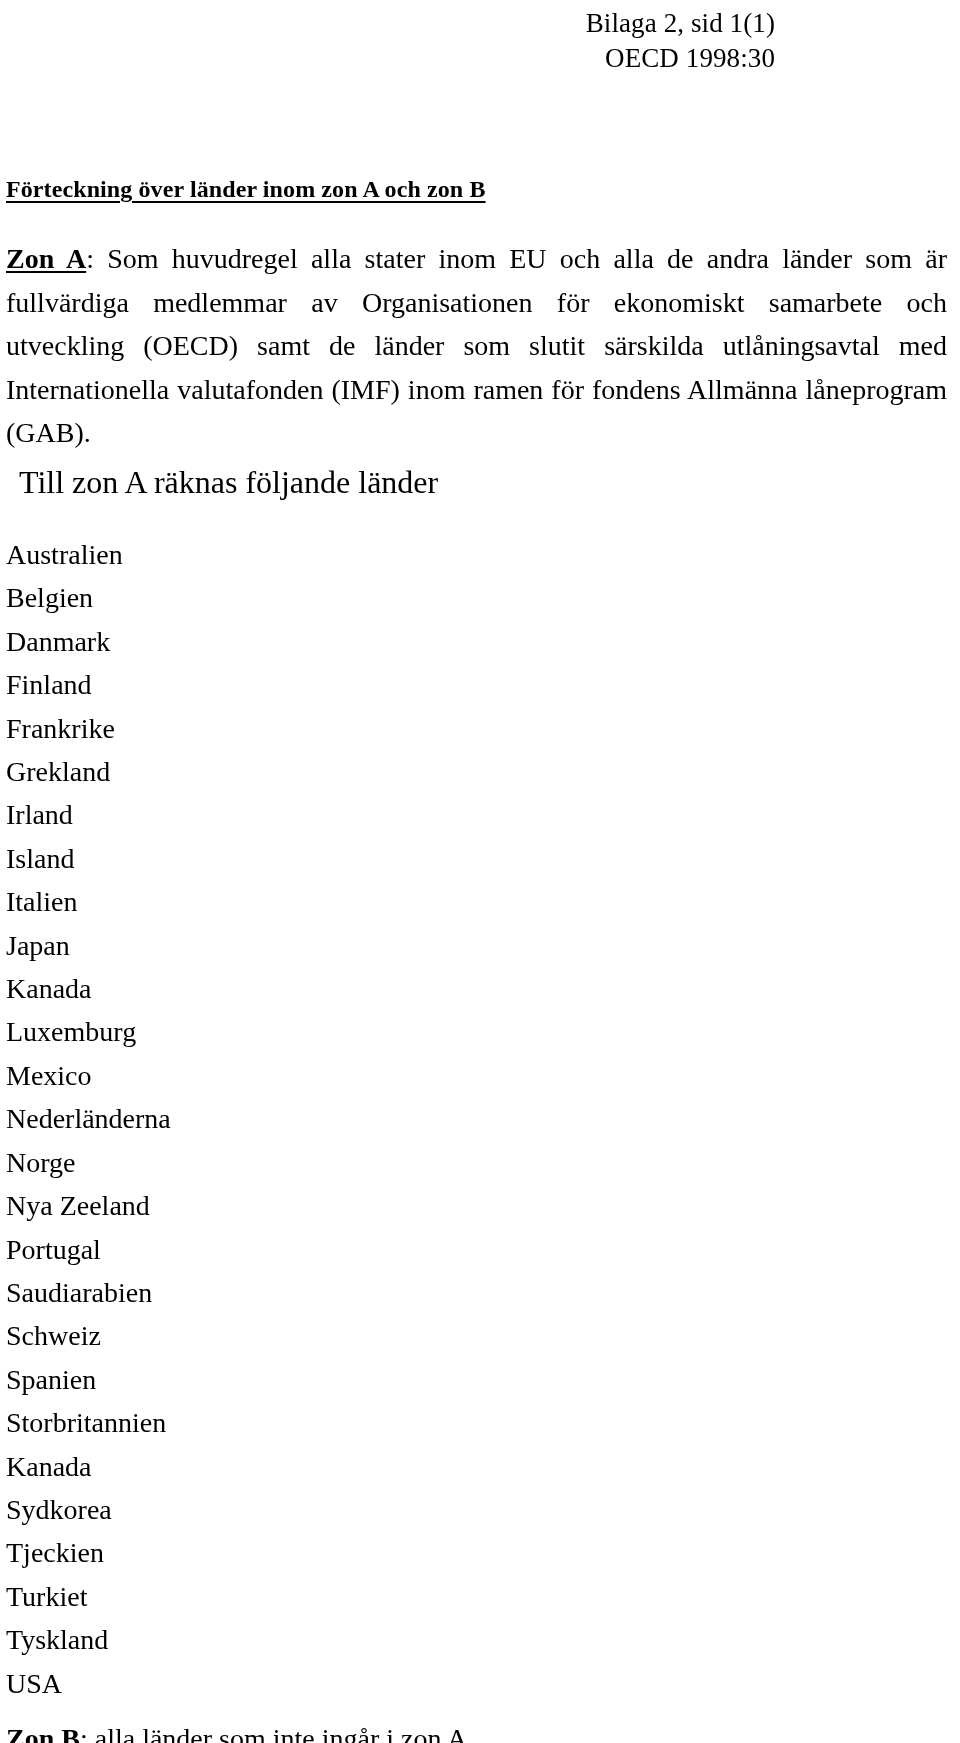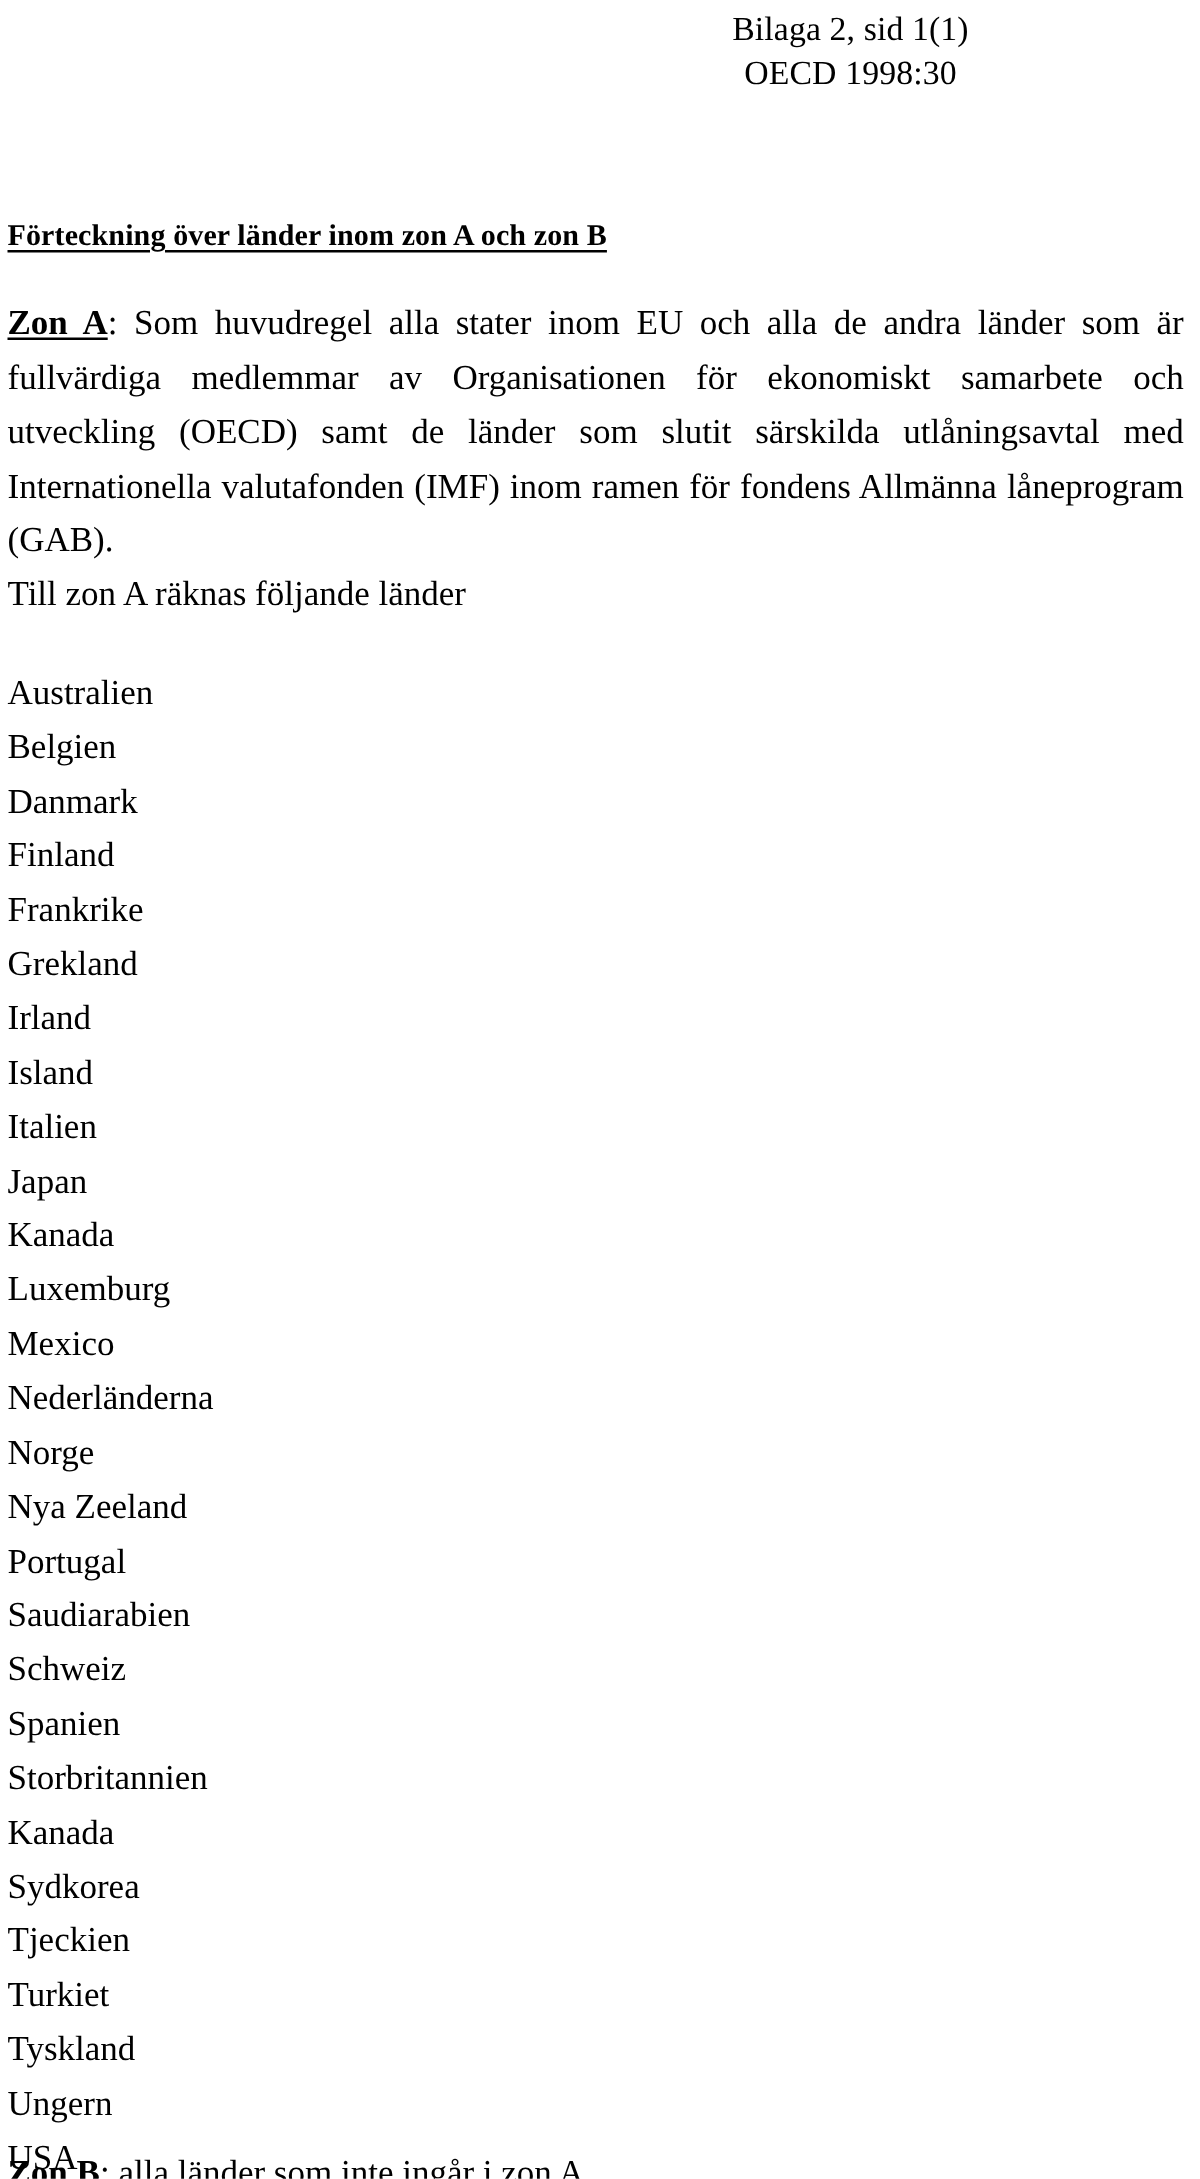--- a/index.html
+++ b/index.html
@@ -23,21 +23,21 @@
     width: 960px;
     height: 1743px;
     background: #ffffff;
   }
 
   
   .doc-header {
     position: absolute;
     right: 185px;
     top: 6px;
-    text-align: center;
+    text-align: right;
     line-height: 1.28;
   }
   .doc-header .hdr-line {
     font-size: 27px;
     white-space: nowrap;
     letter-spacing: 0.1px;
   }
 
   
   .content {
@@ -70,23 +70,23 @@
     text-justify: inter-word;
   }
   .zone-a-para .zone-label {
     font-weight: bold;
     text-decoration: underline;
     text-underline-offset: 3px;
   }
 
   .list-intro {
     position: absolute;
-    left: 0;
+    left: 13px;
     top: 432px;
-    font-size: 28px;
+    font-size: 32px;
     white-space: nowrap;
   }
 
   .country-list {
     position: absolute;
     left: 0;
     top: 533px;
     margin: 0;
     padding: 0;
     list-style: none;
@@ -150,21 +150,20 @@
       <li>Portugal</li>
       <li>Saudiarabien</li>
       <li>Schweiz</li>
       <li>Spanien</li>
       <li>Storbritannien</li>
       <li>Kanada</li>
       <li>Sydkorea</li>
       <li>Tjeckien</li>
       <li>Turkiet</li>
       <li>Tyskland</li>
-      <li>Ungern</li>
       <li>USA</li>
 
     </ul>
 
     <p class="zone-b-para">
       <span class="zone-label">Zon B</span><span>: alla länder som inte ingår i zon A.</span>
     </p>
 
   </div>
 </div>

